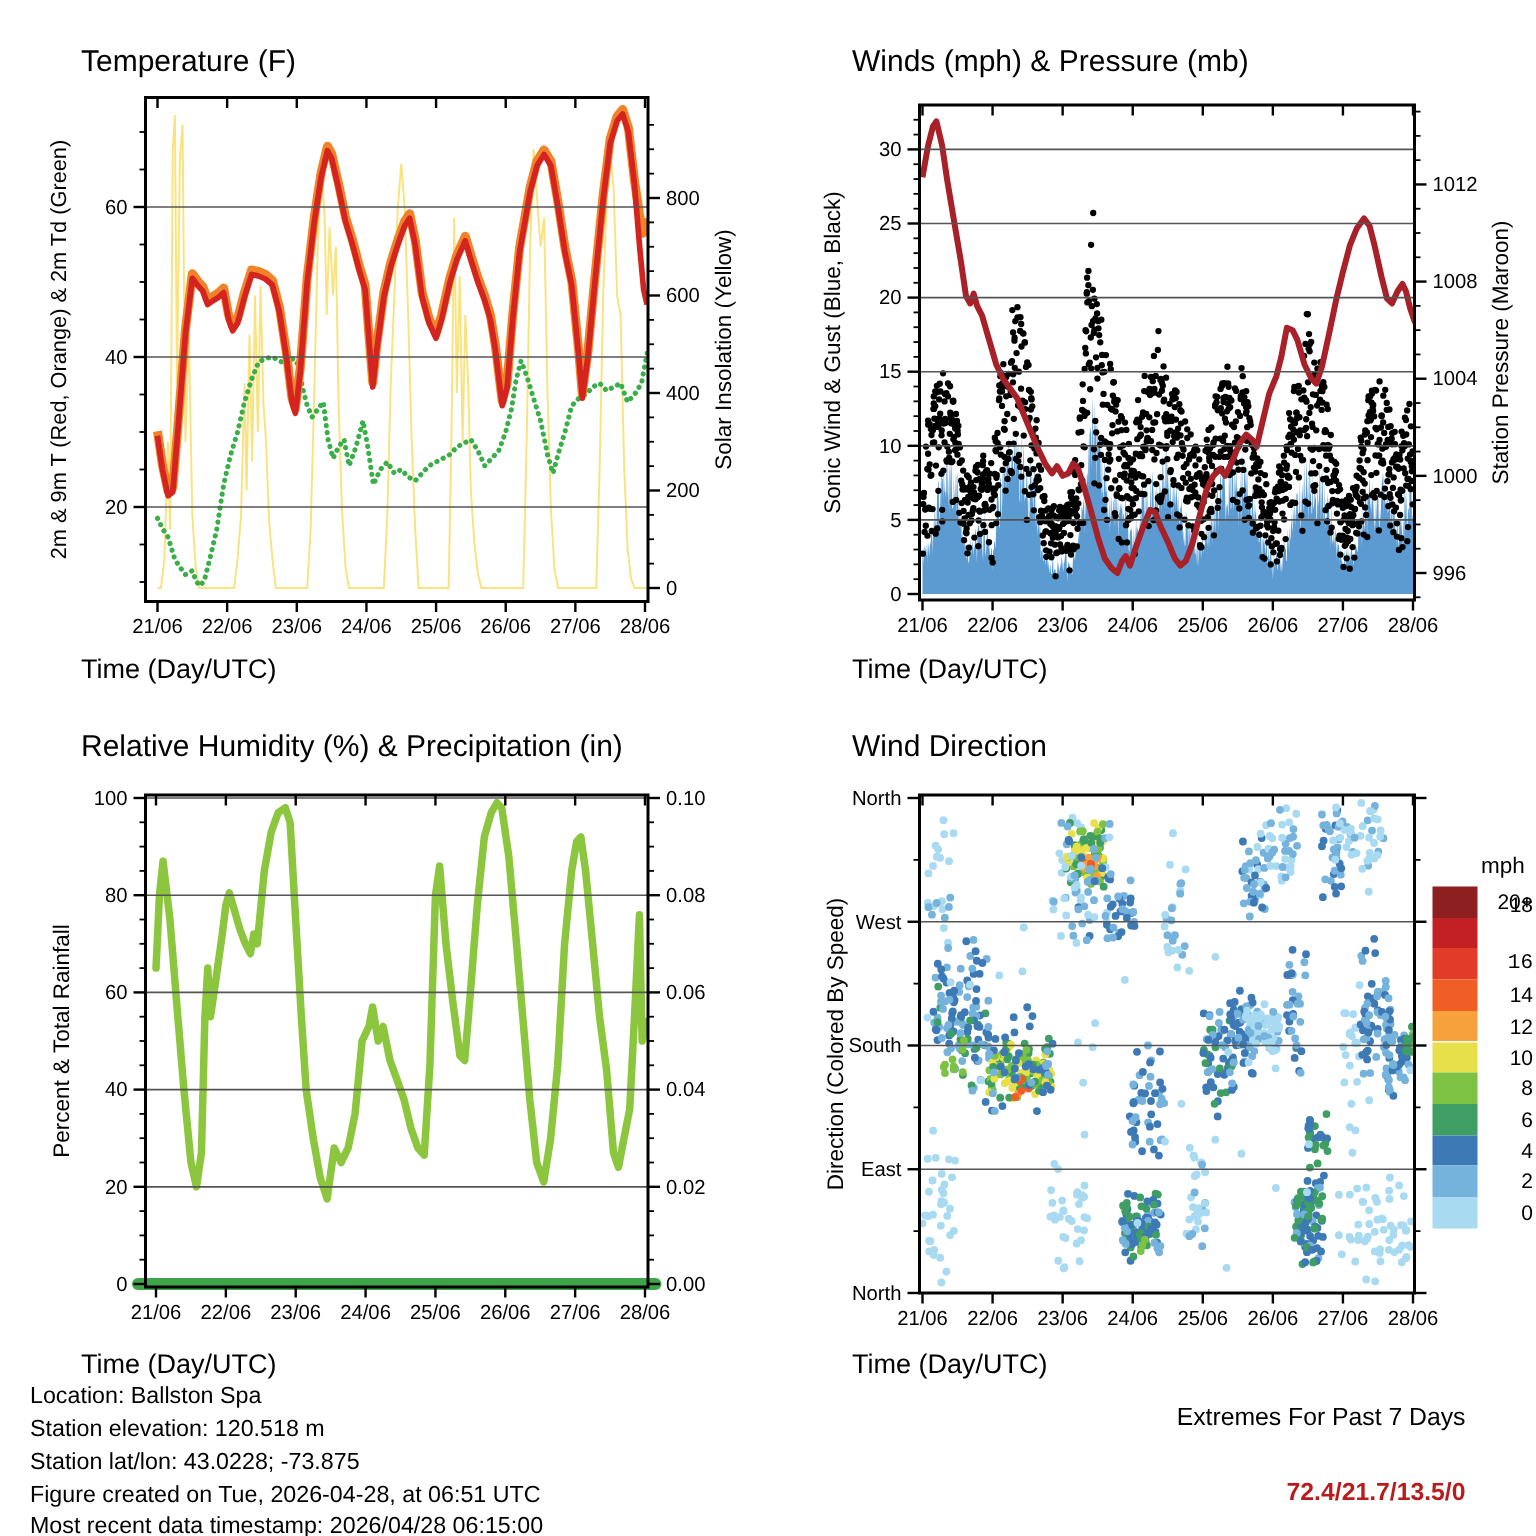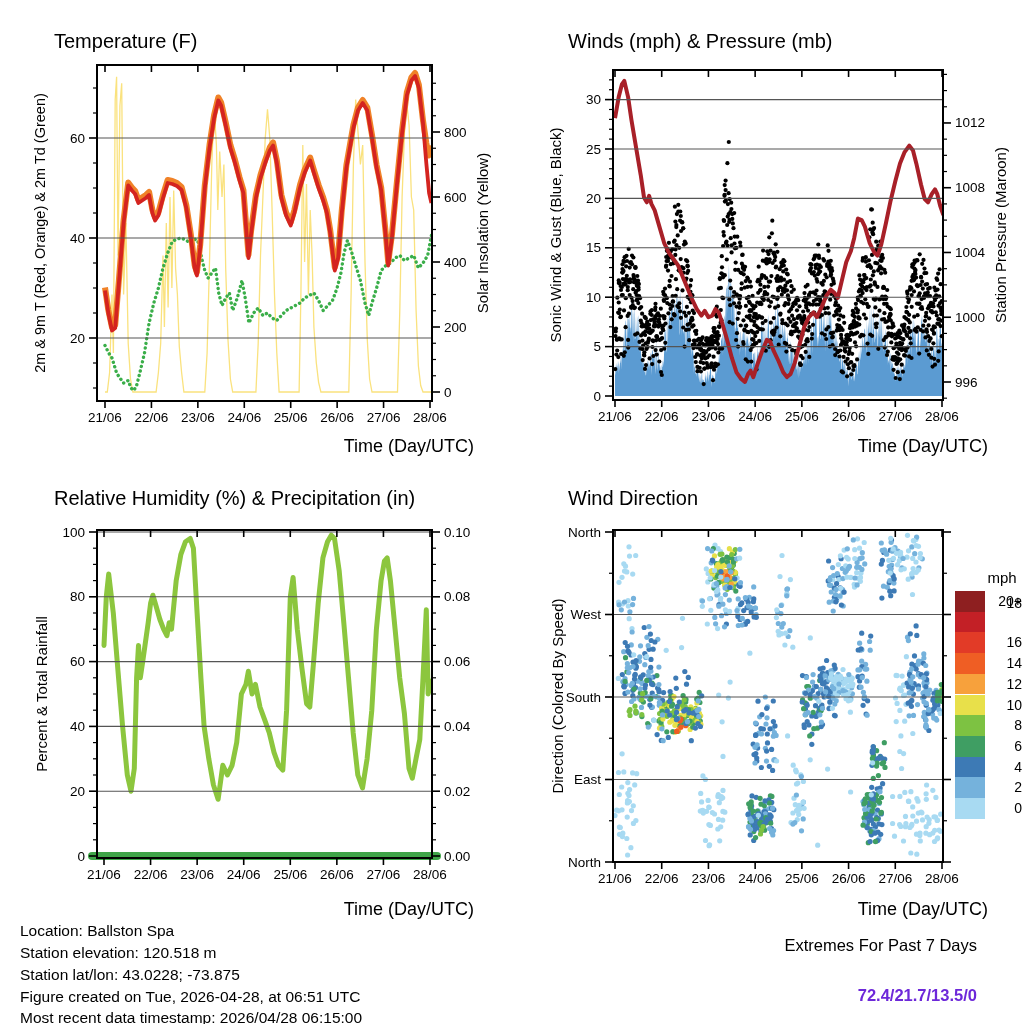--- a/index.html
+++ b/index.html
@@ -2,21 +2,21 @@
 <html><head>
 <meta charset="utf-8">
 <style>
   html,body{margin:0;padding:0;background:#fff;}
   .figure{position:relative;width:1024px;height:1024px;background:#fff;overflow:hidden;
           font-family:"Liberation Sans",sans-serif;color:#000;}
   svg{position:absolute;left:0;top:0;}
   svg text{font-family:"Liberation Sans",sans-serif;fill:#000;}
   .abs{position:absolute;white-space:nowrap;}
   .ptitle{width:420px;text-align:left;font-size:20px;}
-  .xlabel{width:420px;text-align:right;font-size:18px;}
+  .xlabel{width:420px;text-align:left;font-size:18px;}
   .vlabel{width:420px;height:20px;line-height:20px;text-align:center;transform:rotate(-90deg);font-size:15px;}
   .footer-line{font-size:15.5px;}
   .ext{width:420px;text-align:right;font-size:16.5px;}
   .ext-values{font-weight:bold;}
   .legend-header{width:40px;text-align:center;font-size:15px;}
   .legend-swatch{position:absolute;width:30px;}
   .legend-label{position:absolute;width:38px;text-align:right;font-size:14px;}
 </style>
 </head>
 <body>
@@ -3241,21 +3241,21 @@
   <div class="abs vlabel" style="left:-168px;top:684px;">Percent &amp; Total Rainfall</div>
   <div class="abs vlabel" style="left:348px;top:686px;">Direction (Colored By Speed)</div>
 
   <div class="abs legend-header" style="left:982px;top:569px;">mph</div>
   <div id="legend">
       <div class="legend-swatch" style="left: 955px; top: 591px; height: 20.7px; background: rgb(142, 31, 32);"></div>
       <div class="legend-label" style="left: 984px; top: 593px;">20+</div>
       <div class="legend-swatch" style="left: 955px; top: 611.7px; height: 20.7px; background: rgb(195, 32, 38);"></div>
       <div class="legend-label" style="left: 984px; top: 595px;">18</div>
       <div class="legend-swatch" style="left: 955px; top: 632.4px; height: 20.7px; background: rgb(226, 59, 39);"></div>
-      <div class="legend-label" style="left: 984px; top: 634.4px;">16</div>
+      <div class="legend-label" style="left: 984px; top: 634.4px; font-family: Liberation Mono, monospace;">16</div>
       <div class="legend-swatch" style="left: 955px; top: 653.1px; height: 20.7px; background: rgb(239, 94, 36);"></div>
       <div class="legend-label" style="left: 984px; top: 655.1px;">14</div>
       <div class="legend-swatch" style="left: 955px; top: 673.8px; height: 20.7px; background: rgb(247, 161, 60);"></div>
       <div class="legend-label" style="left: 984px; top: 675.8px;">12</div>
       <div class="legend-swatch" style="left: 955px; top: 694.5px; height: 20.7px; background: rgb(232, 224, 74);"></div>
       <div class="legend-label" style="left: 984px; top: 696.5px;">10</div>
       <div class="legend-swatch" style="left: 955px; top: 715.2px; height: 20.7px; background: rgb(125, 194, 66);"></div>
       <div class="legend-label" style="left: 984px; top: 717.2px;">8</div>
       <div class="legend-swatch" style="left: 955px; top: 735.9px; height: 20.7px; background: rgb(63, 158, 99);"></div>
       <div class="legend-label" style="left: 984px; top: 737.9px;">6</div>
@@ -3267,14 +3267,14 @@
       <div class="legend-label" style="left: 984px; top: 800px;">0</div>
     </div>
 
   <div class="abs footer-line" style="left:20px;top:922px;">Location: Ballston Spa</div>
   <div class="abs footer-line" style="left:20px;top:944px;">Station elevation: 120.518 m</div>
   <div class="abs footer-line" style="left:20px;top:966px;">Station lat/lon: 43.0228; -73.875</div>
   <div class="abs footer-line" style="left:20px;top:988px;">Figure created on Tue, 2026-04-28, at 06:51 UTC</div>
   <div class="abs footer-line" style="left:20px;top:1009px;">Most recent data timestamp: 2026/04/28 06:15:00</div>
 
   <div class="abs ext" style="left:557px;top:936px;">Extremes For Past 7 Days</div>
-  <div class="abs ext ext-values" id="extremes-values" style="left: 557px; top: 986px; color: #6d28d9;">72.4/21.7/13.5/0</div>
+  <div class="abs ext ext-values" id="extremes-values" style="left: 557px; top: 986px; color: #b91c1c;">72.4/21.7/13.5/0</div>
 </div>
 
 </body></html>

